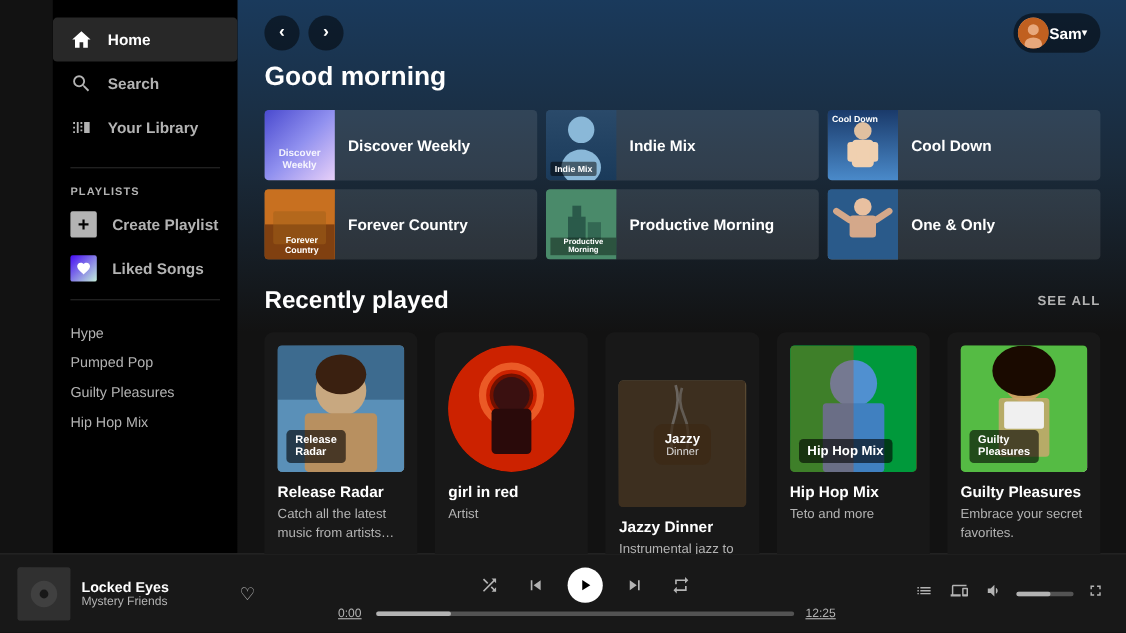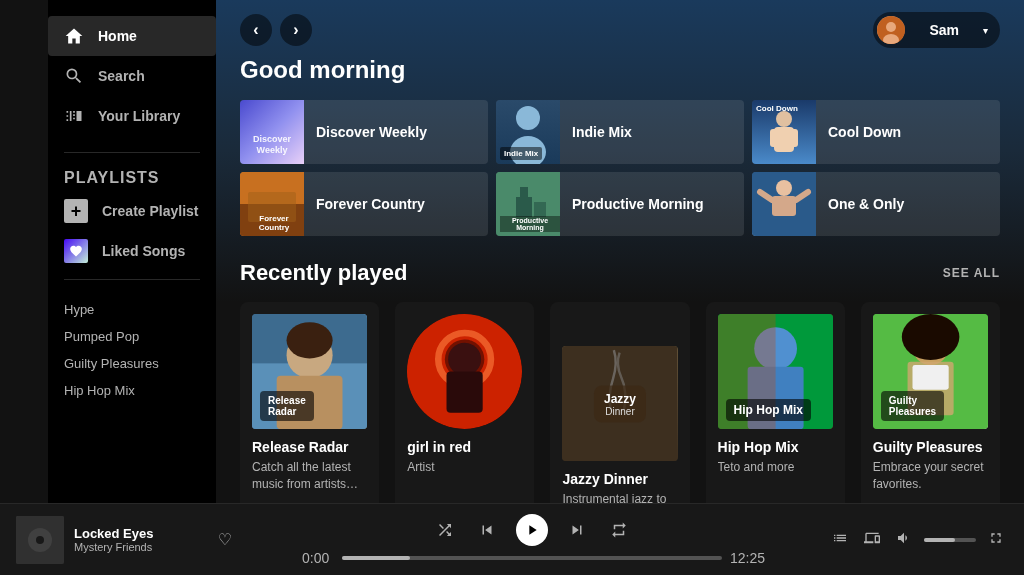--- a/index.html
+++ b/index.html
@@ -59,21 +59,21 @@
       justify-content: center;
     }
 
     .sidebar-divider {
       height: 1px;
       background: #282828;
       margin: 8px 16px;
     }
 
     .sidebar-section-title {
-      font-size: 16px;
+      font-size: 10px;
       font-weight: 700;
       color: #b3b3b3;
       text-transform: uppercase;
       letter-spacing: 1px;
       padding: 8px 16px 4px;
     }
 
     .sidebar-action-item {
       display: flex;
       align-items: center;
@@ -160,21 +160,21 @@
       display: flex;
       align-items: center;
       justify-content: center;
       font-size: 16px;
       font-weight: 700;
     }
 
     .user-area {
       display: flex;
       align-items: center;
-      gap: 24px;
+      gap: 0;
       background: rgba(0,0,0,0.5);
       border-radius: 20px;
       padding: 4px 12px 4px 4px;
       cursor: pointer;
     }
     .user-avatar {
       width: 28px;
       height: 28px;
       border-radius: 50%;
       background: linear-gradient(135deg, #e8a87c, #c06020);
@@ -440,24 +440,25 @@
     }
 
     .progress-bar-container {
       display: flex;
       align-items: center;
       gap: 8px;
       width: 100%;
       max-width: 460px;
     }
     .time-label {
-      font-size: 14px;
+      font-size: 11px;
       color: #b3b3b3;
       width: 32px;
-      text-align: left;
+      text-align: center;
+      text-decoration: underline;
     }
     .progress-track {
       flex: 1;
       height: 4px;
       background: #535353;
       border-radius: 2px;
       position: relative;
     }
     .progress-fill {
       height: 100%;

